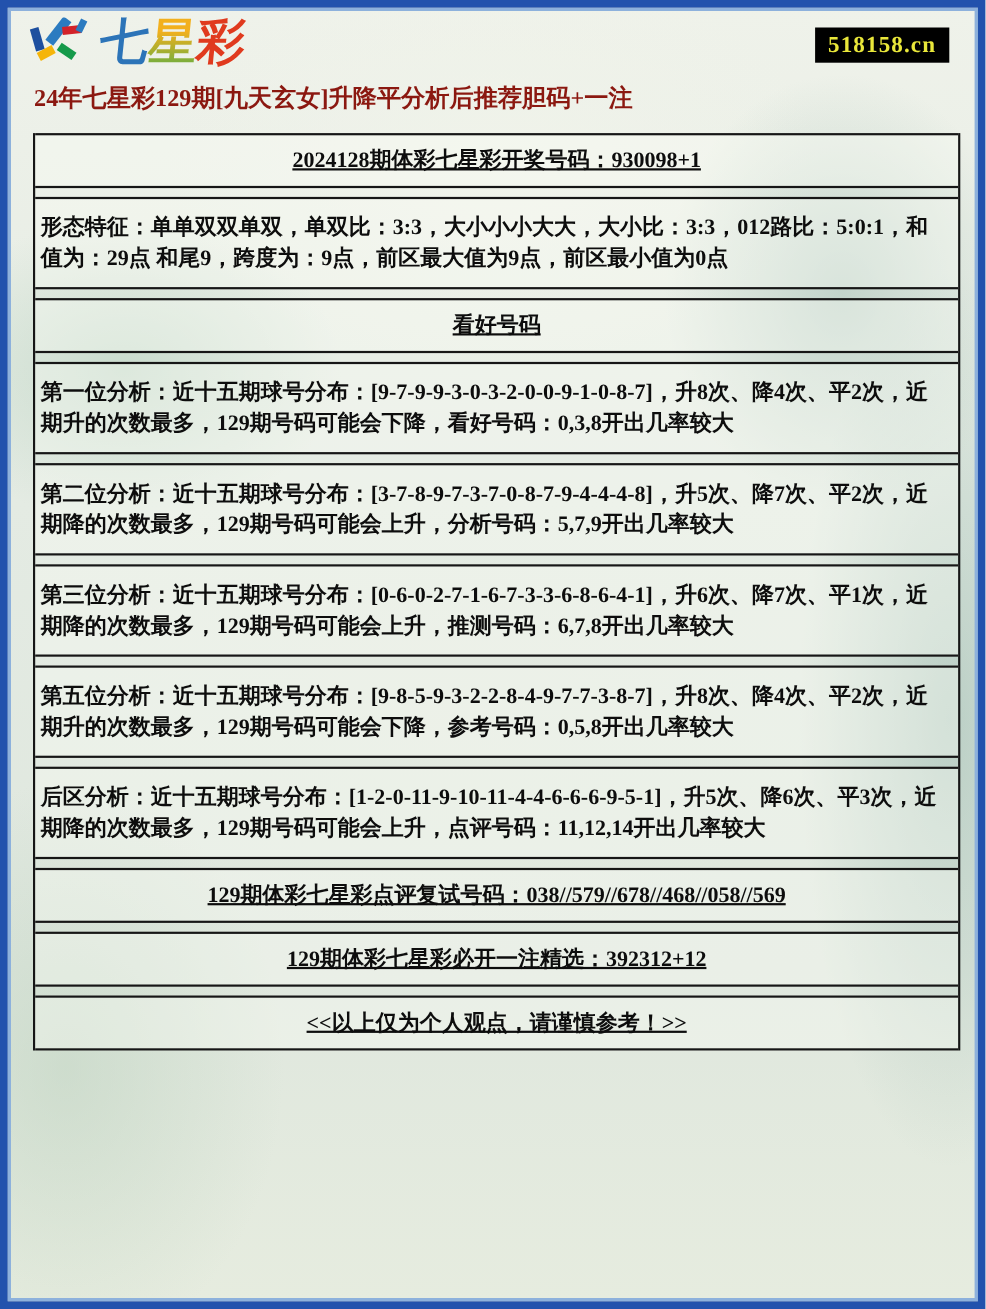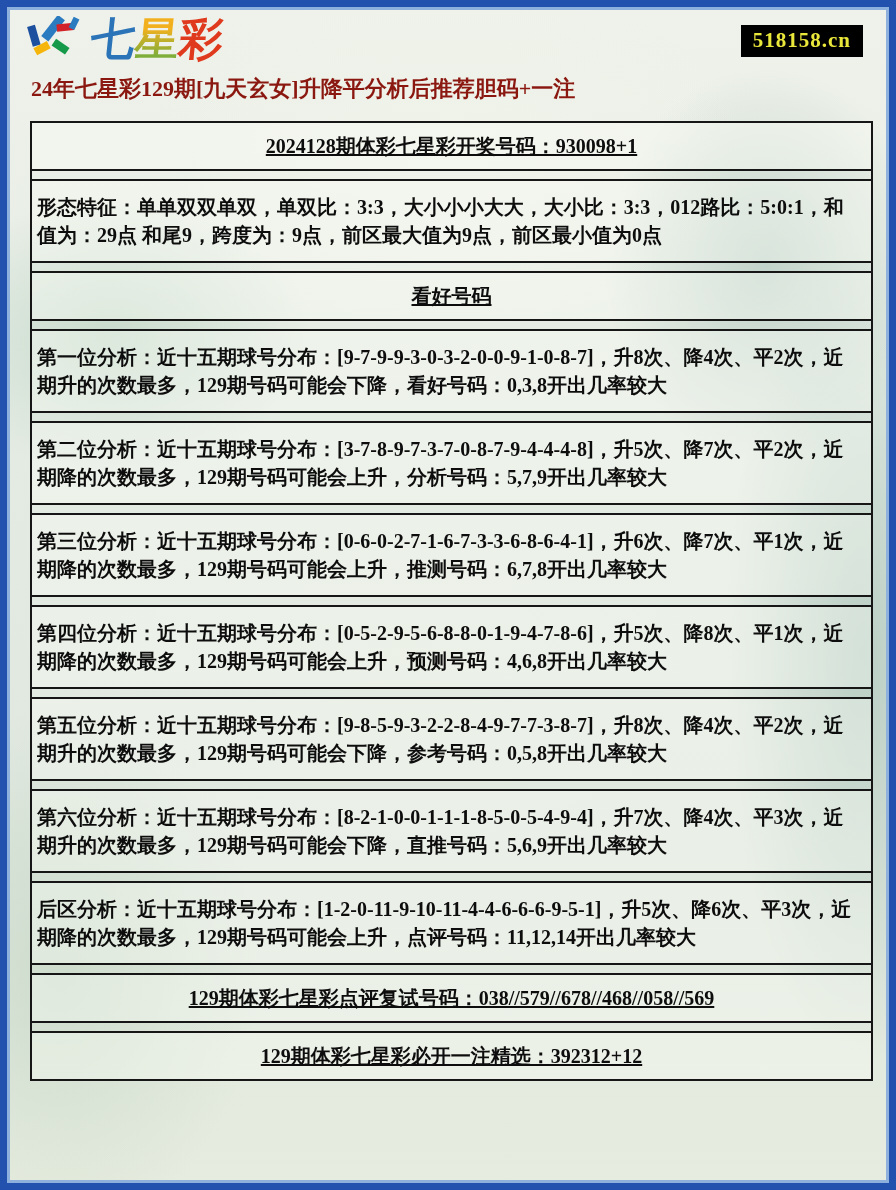--- a/index.html
+++ b/index.html
@@ -79,21 +79,20 @@
 
   <div class="main-title">24年七星彩129期[九天玄女]升降平分析后推荐胆码+一注</div>
 
   <div class="panel">
     <div class="row c">2024128期体彩七星彩开奖号码：930098+1</div>
     <div class="row">形态特征：单单双双单双，单双比：3:3，大小小小大大，大小比：3:3，012路比：5:0:1，和值为：29点 和尾9，跨度为：9点，前区最大值为9点，前区最小值为0点</div>
     <div class="row c">看好号码</div>
     <div class="row">第一位分析：近十五期球号分布：[9-7-9-9-3-0-3-2-0-0-9-1-0-8-7]，升8次、降4次、平2次，近期升的次数最多，129期号码可能会下降，看好号码：0,3,8开出几率较大</div>
     <div class="row">第二位分析：近十五期球号分布：[3-7-8-9-7-3-7-0-8-7-9-4-4-4-8]，升5次、降7次、平2次，近期降的次数最多，129期号码可能会上升，分析号码：5,7,9开出几率较大</div>
     <div class="row">第三位分析：近十五期球号分布：[0-6-0-2-7-1-6-7-3-3-6-8-6-4-1]，升6次、降7次、平1次，近期降的次数最多，129期号码可能会上升，推测号码：6,7,8开出几率较大</div>
-    <div class="row">第四位分析：近十五期球号分布：[0-5-2-9-5-6-8-8-0-1-9-4-7-8-6]，升5次、降8次、平1次，近期降的次数最多，129期号码可能会上升，预测号码：4,6,8开出几率较大</div>
     <div class="row">第五位分析：近十五期球号分布：[9-8-5-9-3-2-2-8-4-9-7-7-3-8-7]，升8次、降4次、平2次，近期升的次数最多，129期号码可能会下降，参考号码：0,5,8开出几率较大</div>
-    <div class="row">第六位分析：近十五期球号分布：[8-2-1-0-0-1-1-1-8-5-0-5-4-9-4]，升7次、降4次、平3次，近期升的次数最多，129期号码可能会下降，直推号码：5,6,9开出几率较大</div>
     <div class="row">后区分析：近十五期球号分布：[1-2-0-11-9-10-11-4-4-6-6-6-9-5-1]，升5次、降6次、平3次，近期降的次数最多，129期号码可能会上升，点评号码：11,12,14开出几率较大</div>
     <div class="row c">129期体彩七星彩点评复试号码：038//579//678//468//058//569</div>
     <div class="row c">129期体彩七星彩必开一注精选：392312+12</div>
+    <div class="row c">&lt;&lt;以上仅为个人观点，请谨慎参考！&gt;&gt;</div>
   </div>
 
 </div>
 
 </body></html>

